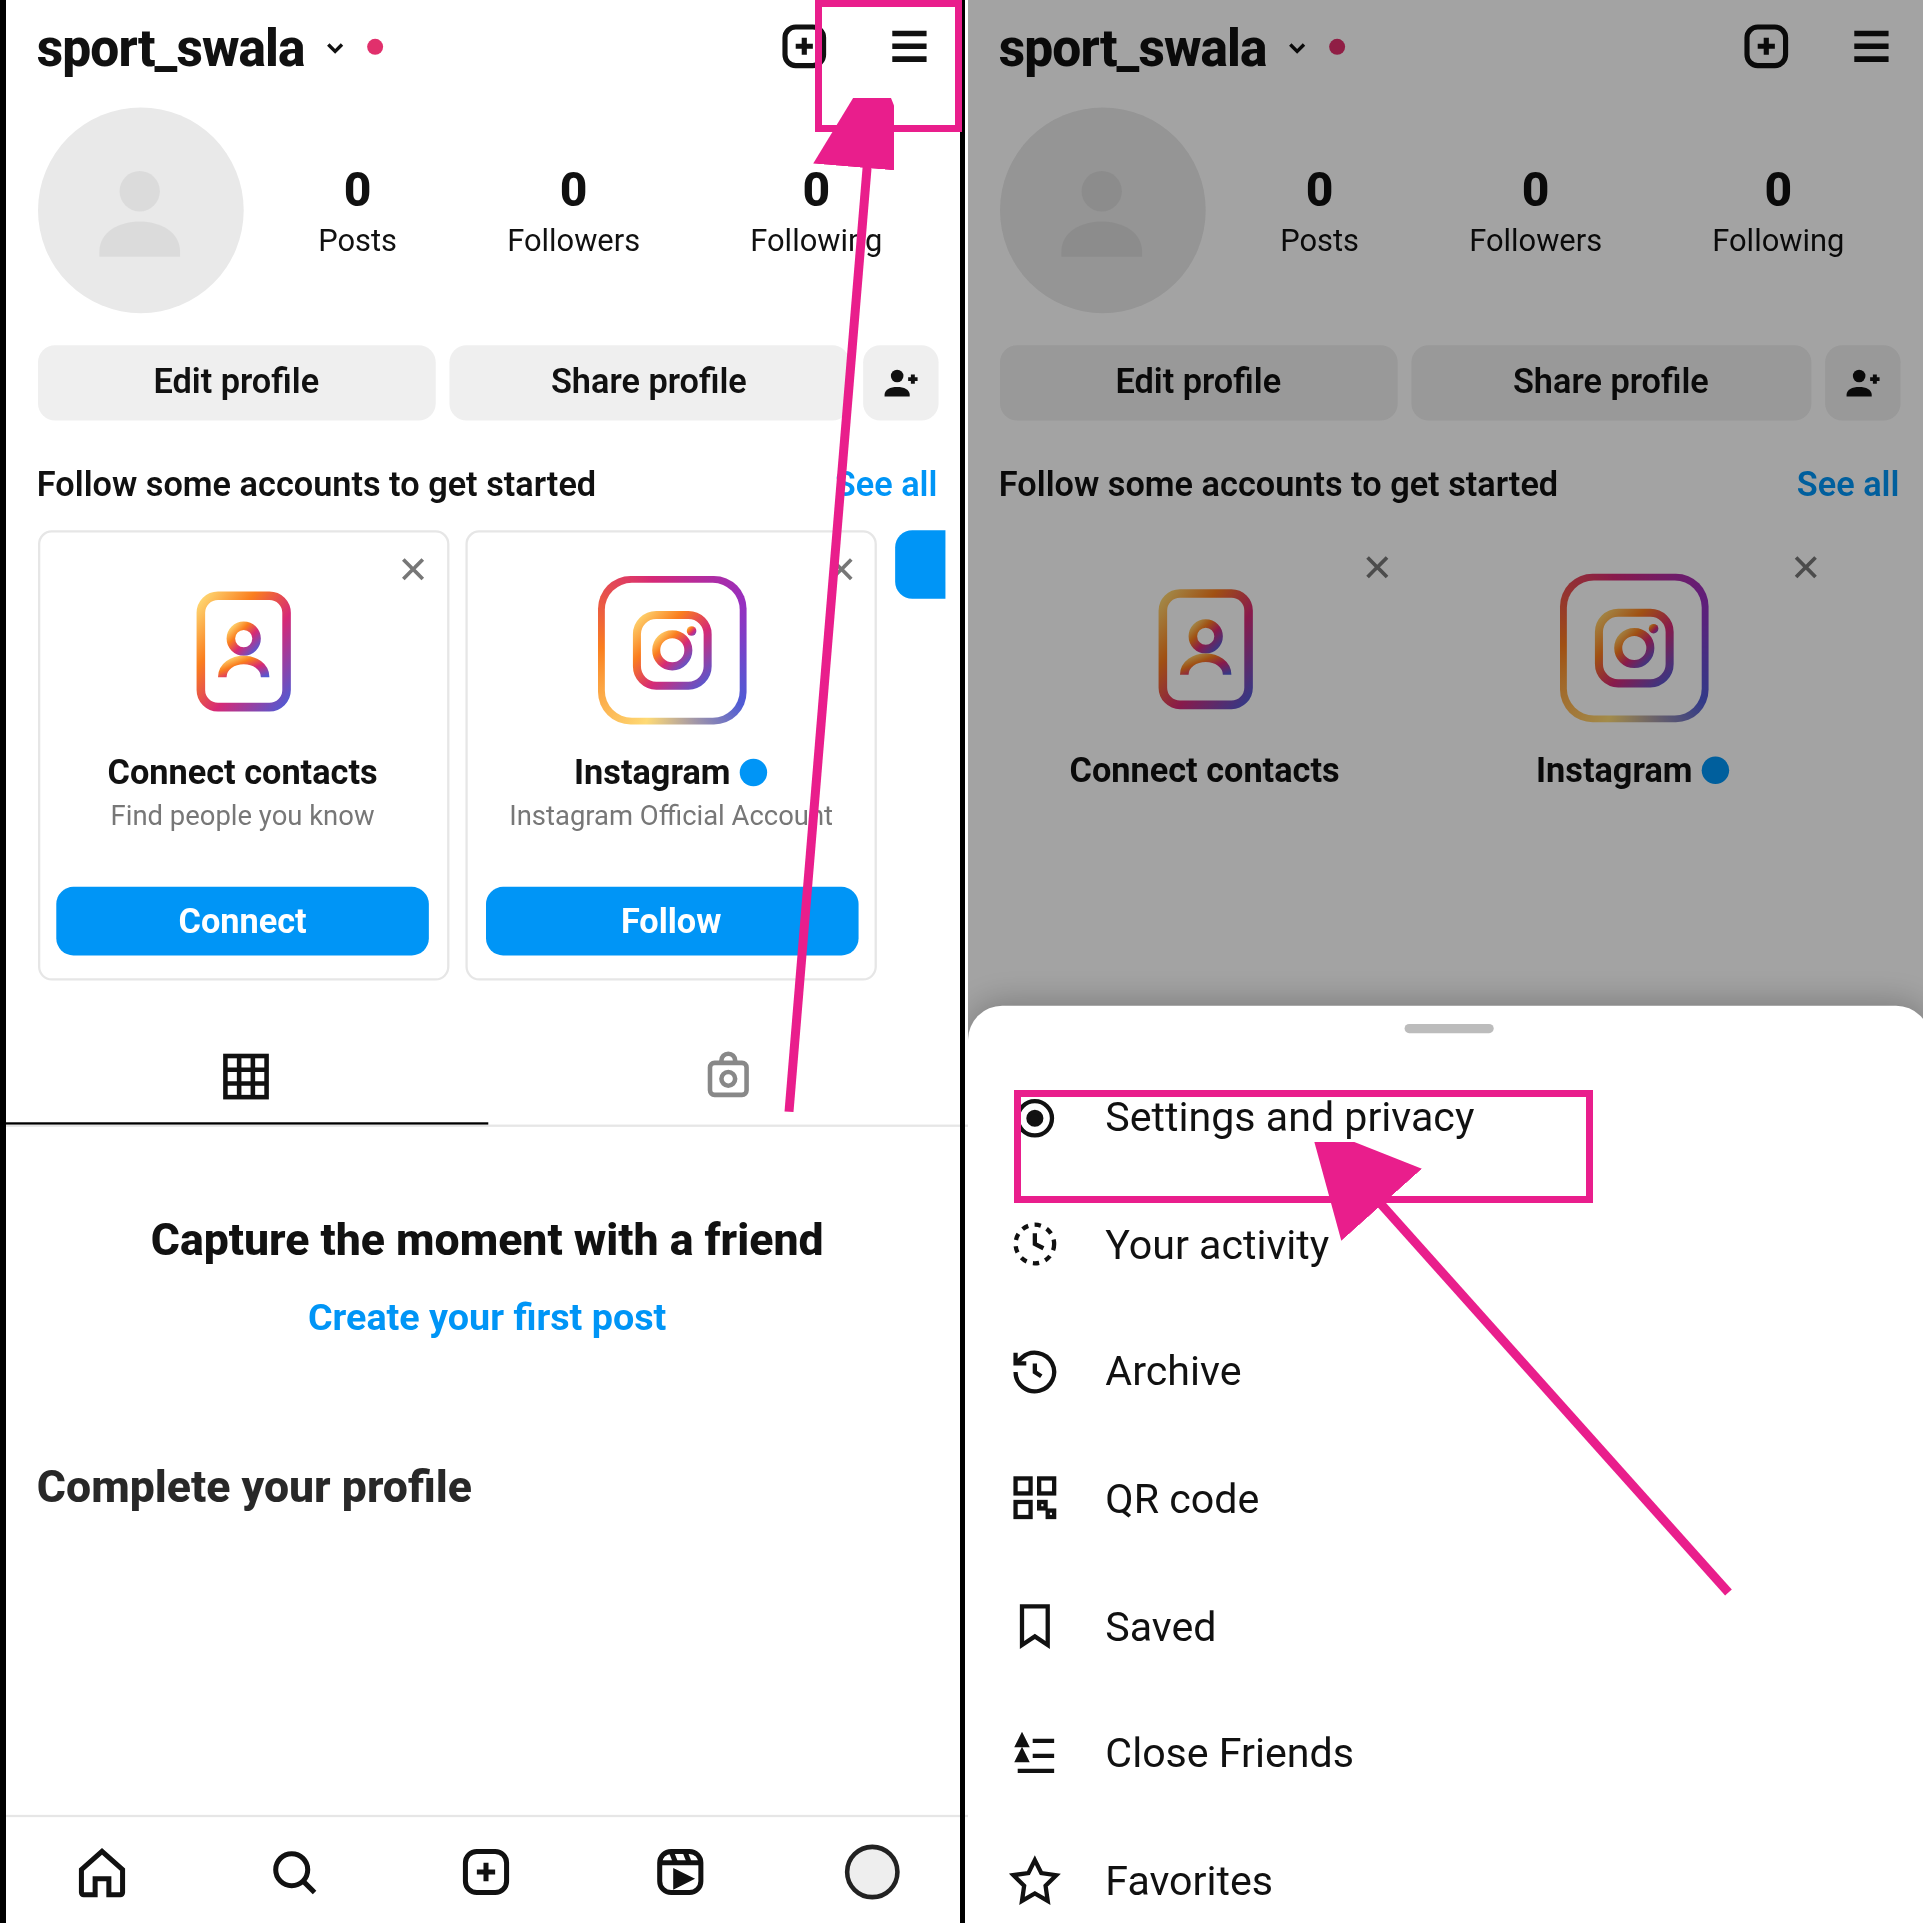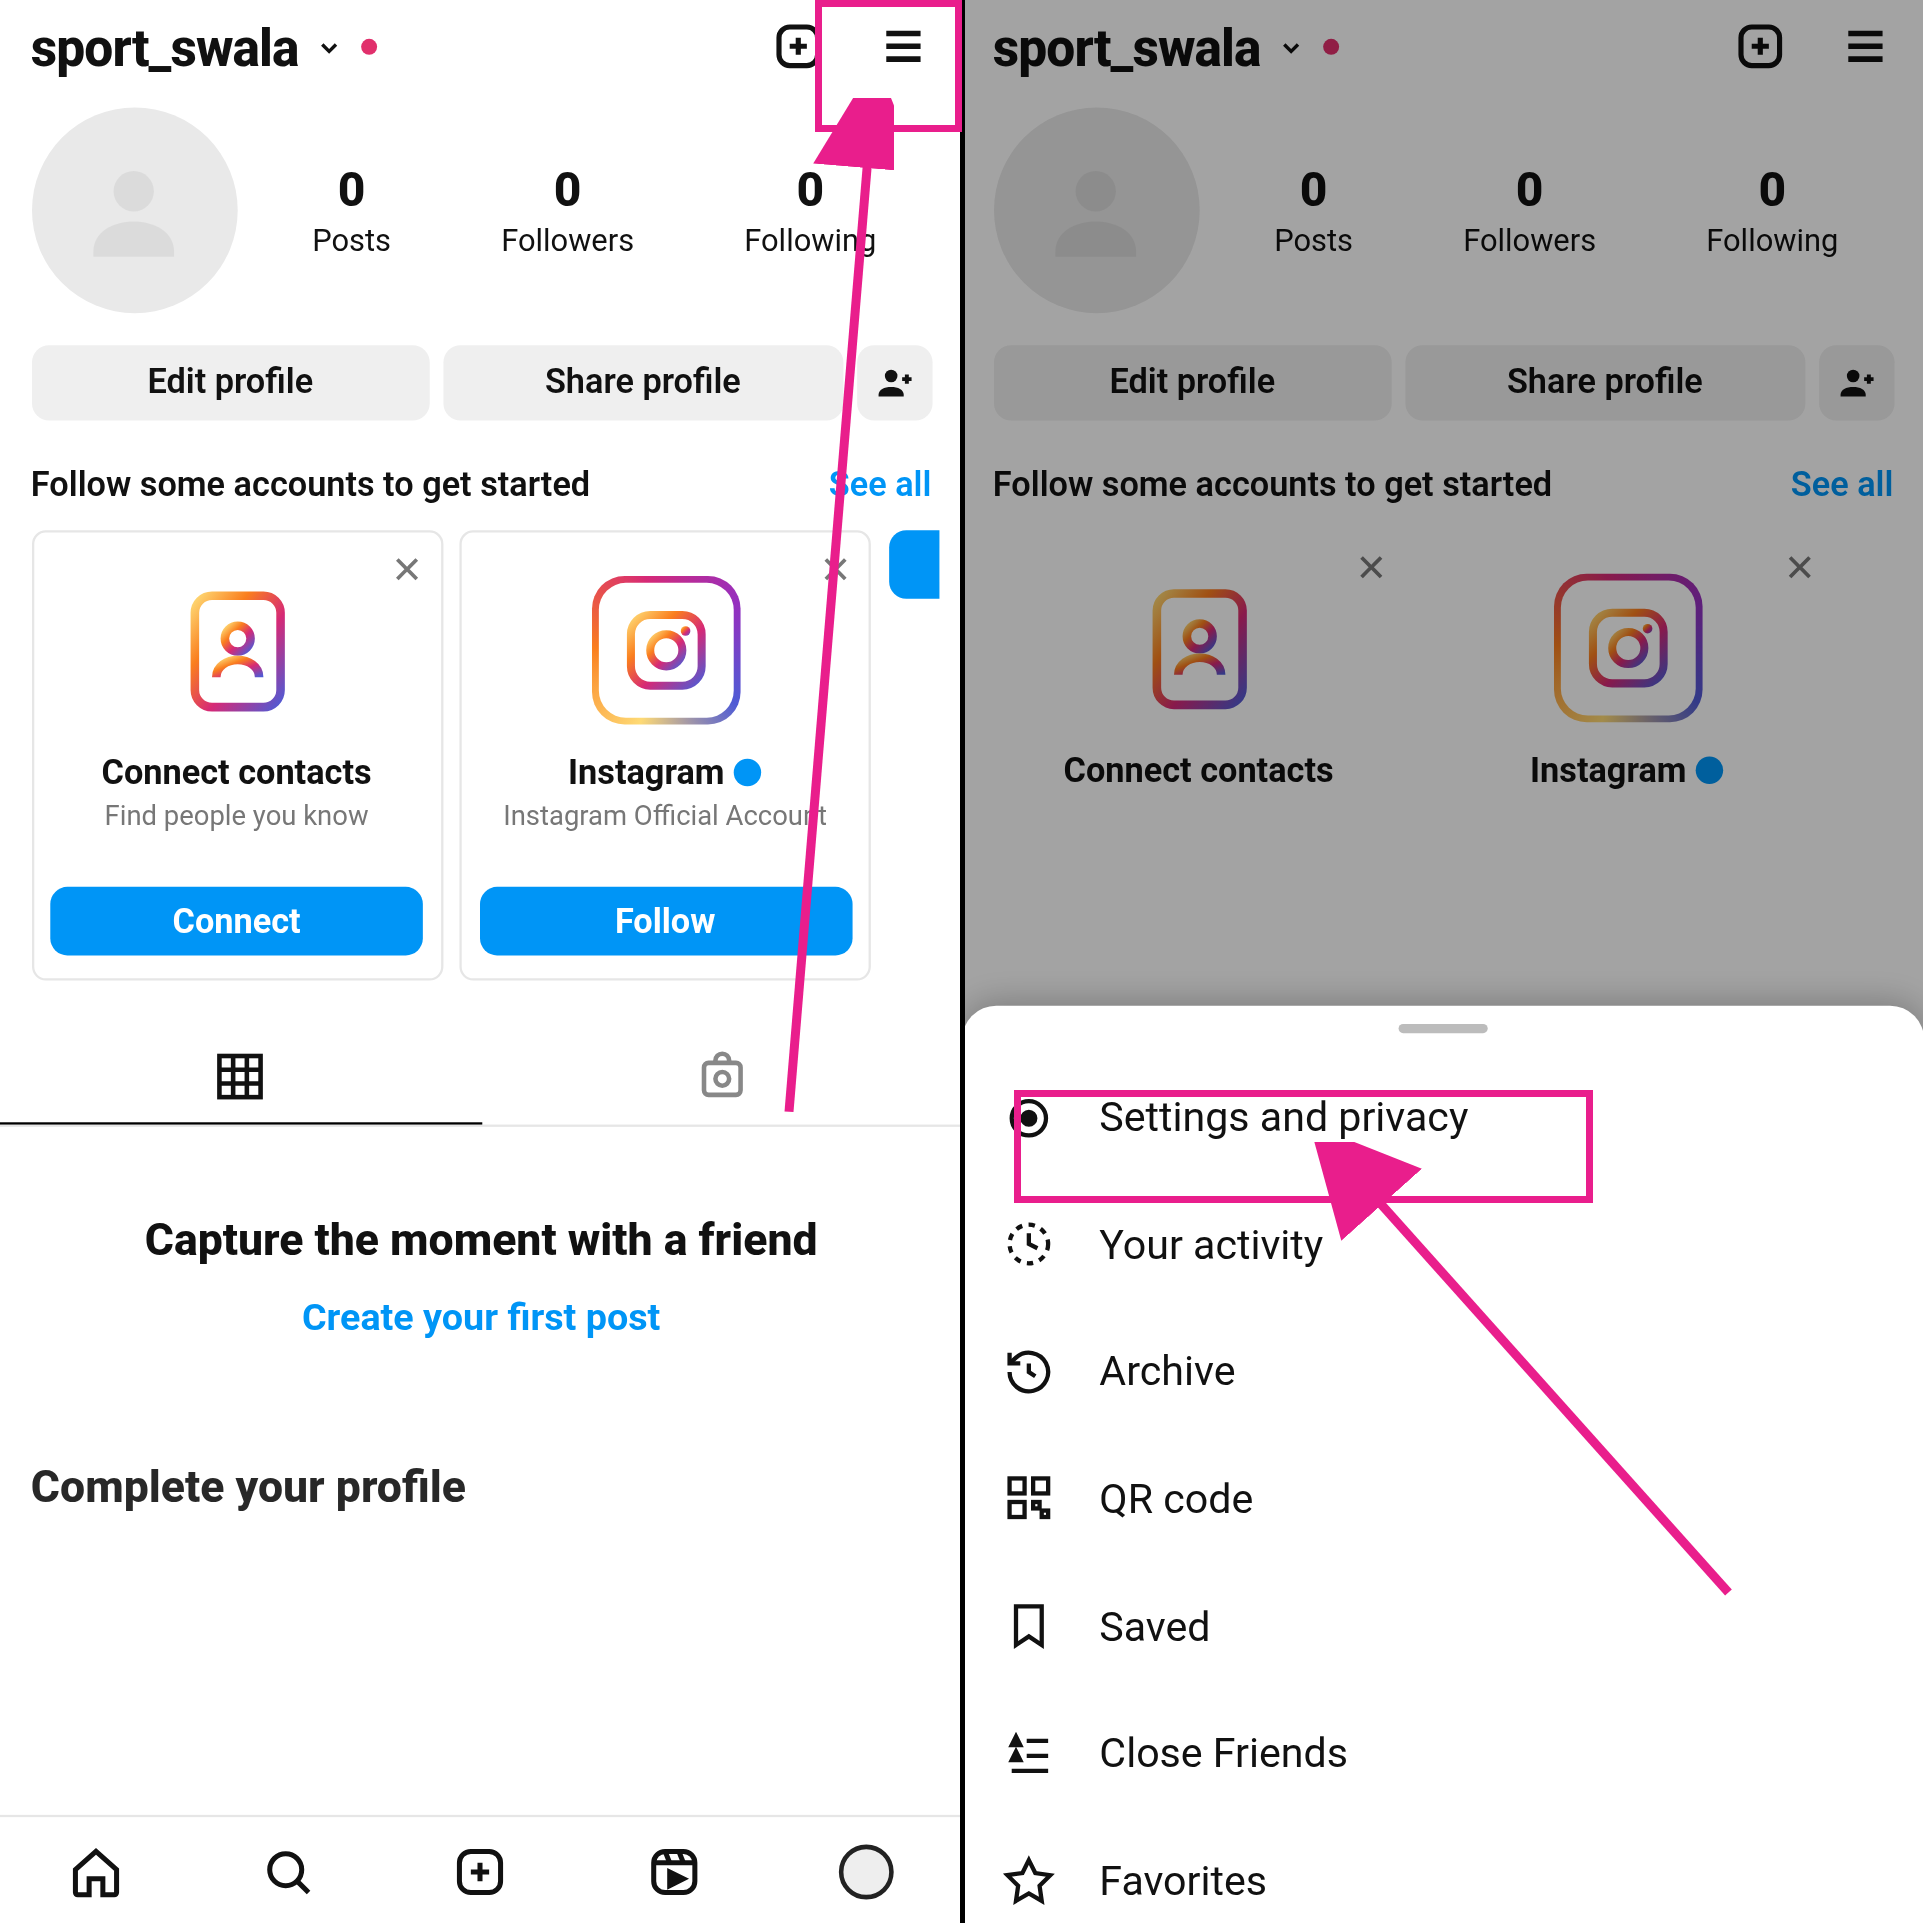--- a/index.html
+++ b/index.html
@@ -1,17 +1,17 @@
 <!DOCTYPE html>
 <html style="font-size:12px"><head>
 <meta charset="utf-8">
 <style>
   * { margin: 0; padding: 0; box-sizing: border-box; font-family: -apple-system, BlinkMacSystemFont, "Segoe UI", Roboto, Helvetica, Arial, sans-serif; }
   html, body { width: 1924px; height: 1924px; background: #fff; }
-  .canvas { position: relative; width: 1840px; height: 1924px; background: #000000; }
+  .canvas { position: relative; width: 1840px; height: 1924px; background: #000000; padding-left: 6px; }
   .split { display: flex; width: 1924px; height: 1924px; }
   .phone { position: relative; width: 962px; height: 1924px; background: #fff; overflow: hidden; flex-shrink: 0; }
   .phone.right { background: #fff; }
   .dim { position: absolute; inset: 0; background: rgba(0,0,0,0.36); pointer-events: none; }
   .scale-wrap { position: absolute; top: 0; left: 0; width: 421px; transform-origin: top left; }
   .scaleA { transform: scale(2.2857143); } 
   .scaleB { transform: scale(2.2857143); }
   .vdiv { position: absolute; left: 960px; top: 0; width: 4.5px; height: 1924px; background: #000; }
 
   

